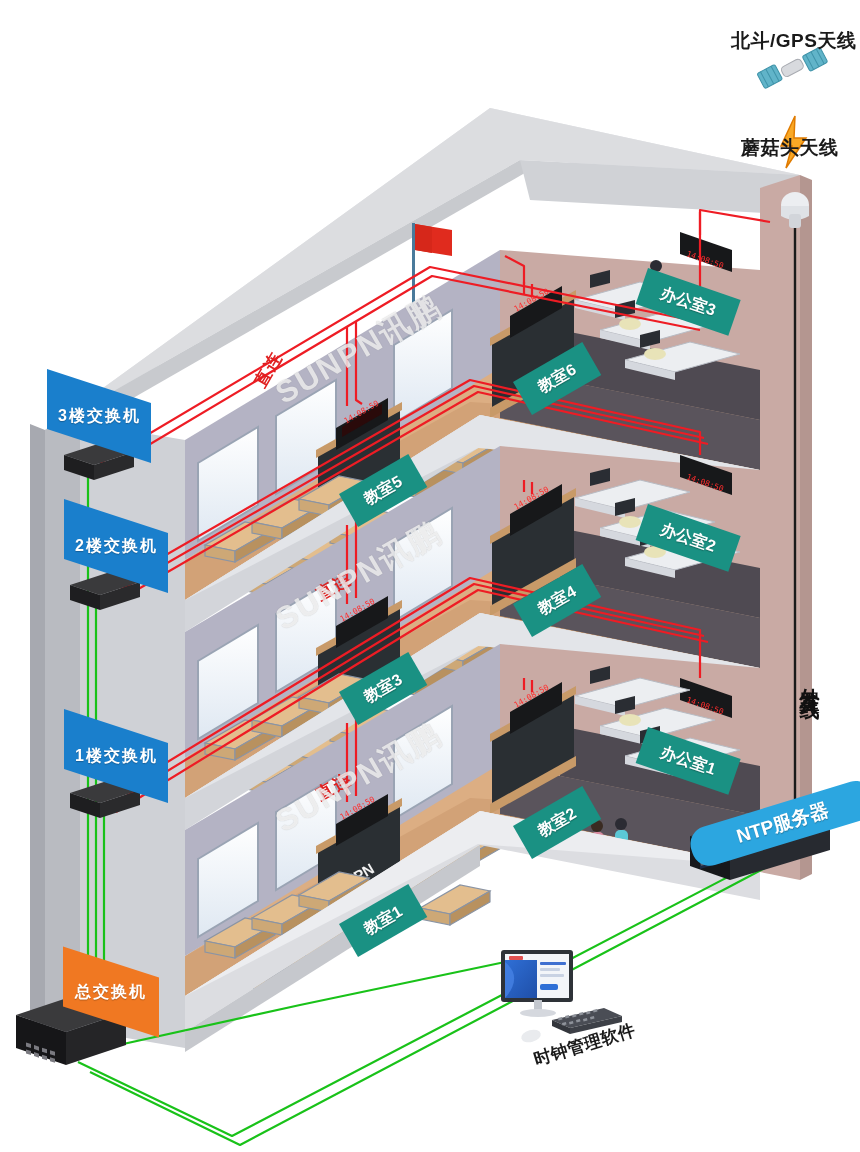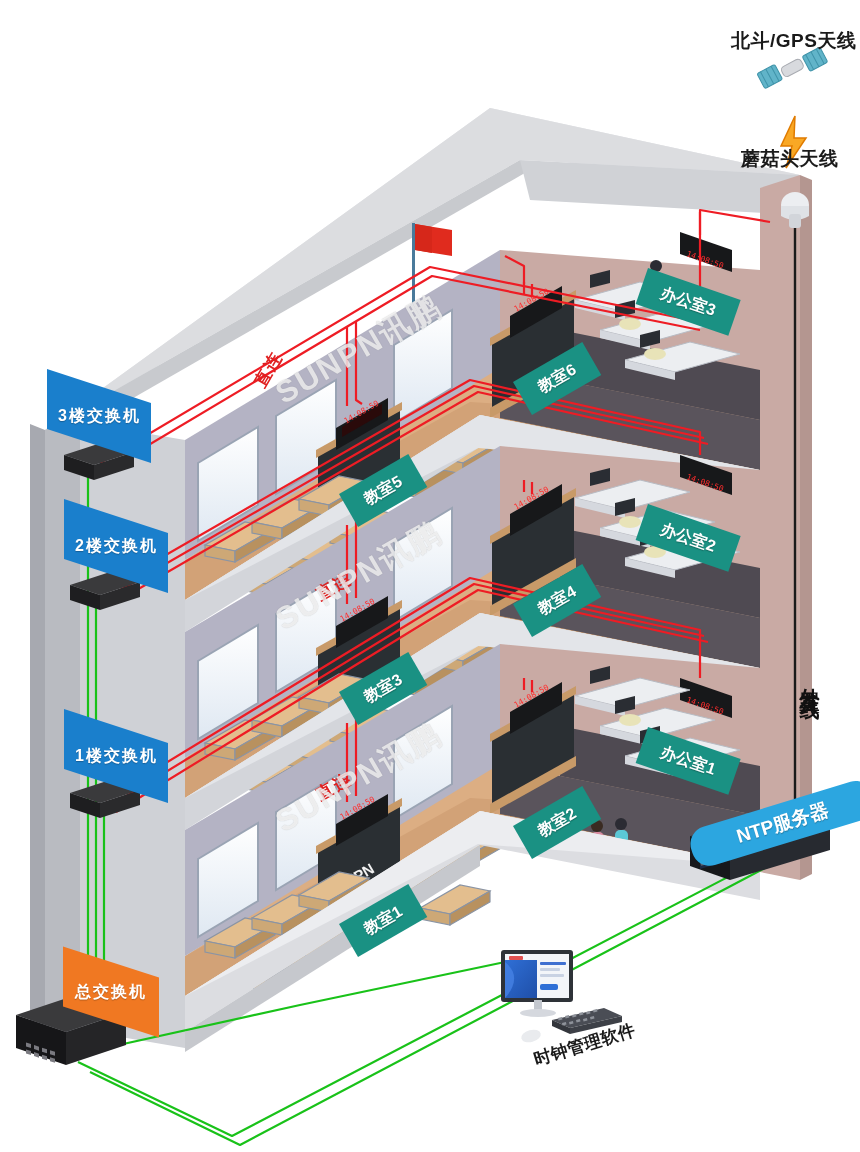--- a/index.html
+++ b/index.html
@@ -499,21 +499,21 @@
         <rect x="583" y="1019" width="4" height="2.5" transform="rotate(-13 583 1019)"></rect>
         <rect x="590" y="1017" width="4" height="2.5" transform="rotate(-13 590 1017)"></rect>
       </g>
 
       <ellipse cx="531" cy="1036" rx="10" ry="6" fill="#e9ebee" transform="rotate(-15 531 1036)"></ellipse>
     </g>
   </svg>
 
   <div class="lbl" style="left:731px;top:28px;font-size:19px;text-align:center;">北斗/GPS天线</div>
 
-  <div class="lbl" style="left:741px;top:146px;font-size:19px;">蘑菇头天线</div>
+  <div class="lbl" style="left:741px;top:135px;font-size:19px;">蘑菇头天线</div>
 
   <div class="vtext" style="left:797px;top:672px;font-size:20px;height:130px;">外置天线</div>
 
   <div class="ribbon cyan" style="left:686px;top:832px;width:190px;height:40px;font-size:19px;
        transform:rotate(-17deg);transform-origin:0 0;">NTP服务器</div>
 
   <div class="lbl" style="left:531px;top:1049px;font-size:17px;transform:rotate(-17deg);transform-origin:0 0;">时钟管理软件</div>
 
   <div class="ribbon blue" style="left:47px;top:386px;width:104px;height:60px;font-size:16px;
        transform:skewY(18deg);">

